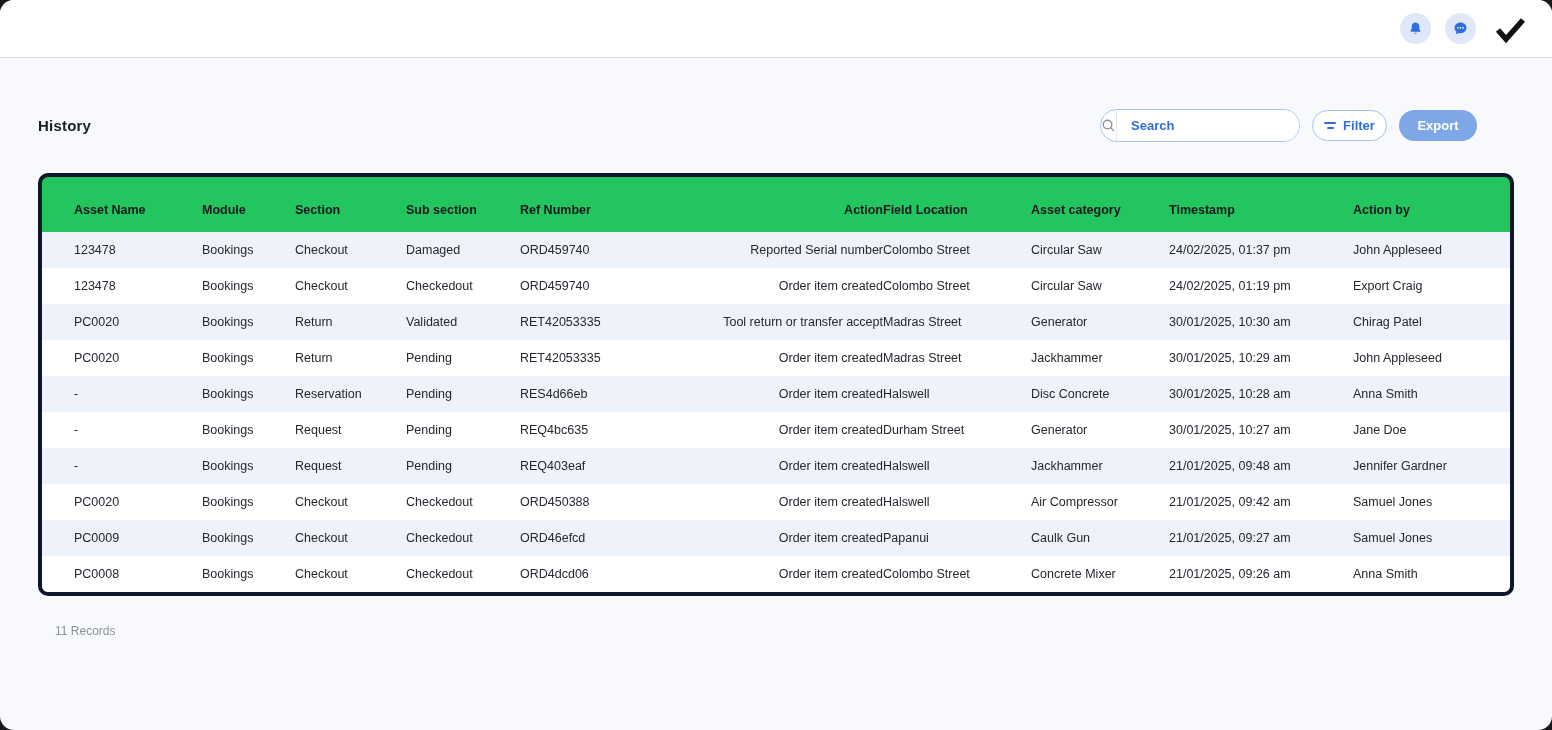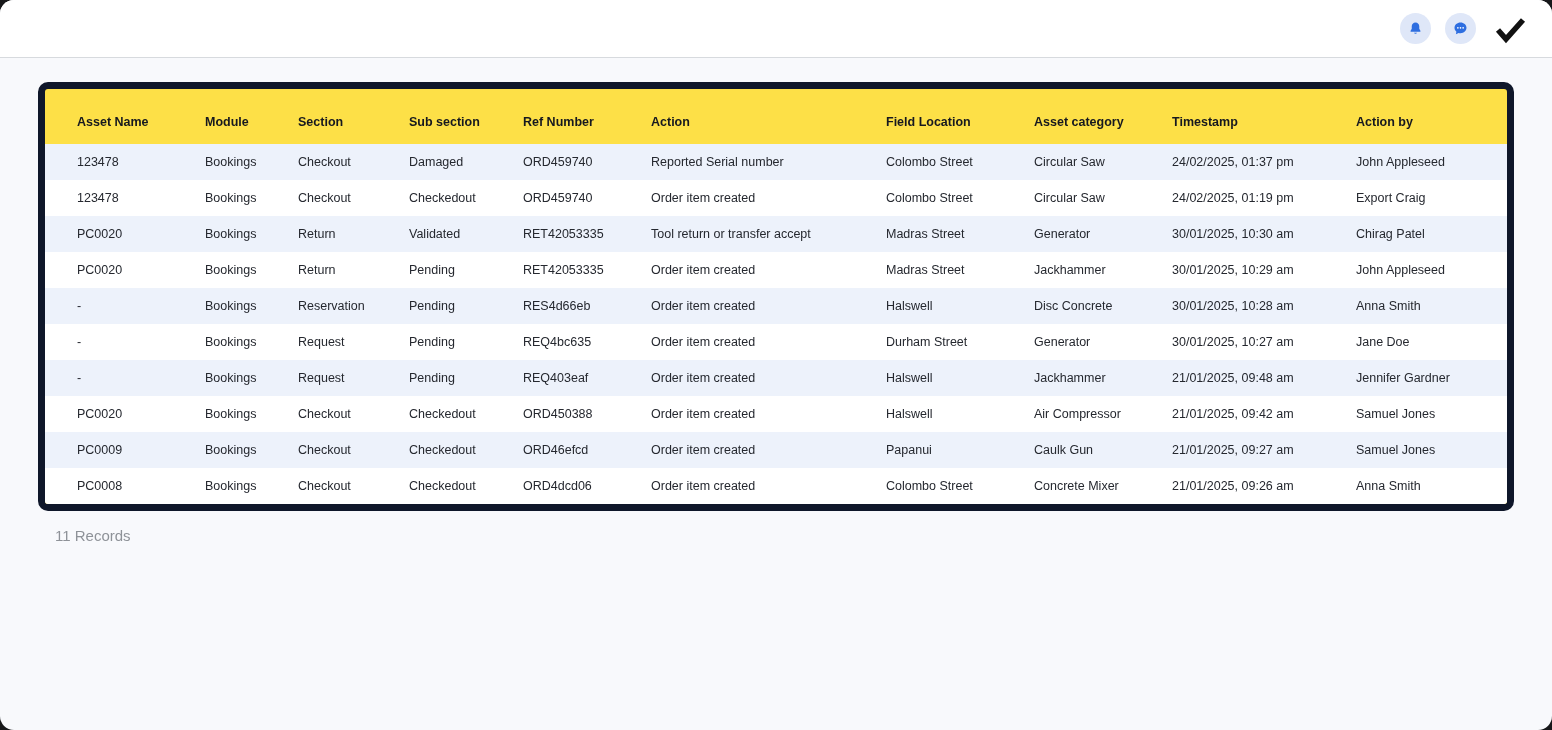--- a/index.html
+++ b/index.html
@@ -47,40 +47,40 @@
     cursor:pointer; font-family:"Liberation Sans","DejaVu Sans",sans-serif;
   }
   .btn-filter { width:75px; background:#ffffff; border:1px solid #a5c3ef; color:#2e6ee0; }
   .btn-export { width:78px; background:#7ea7e8; border:none; color:#ffffff; }
   .filter-glyph { display:flex; flex-direction:column; gap:3px; align-items:center; }
   .filter-glyph i { display:block; height:2px; background:#2e6ee0; border-radius:1px; }
   .filter-glyph i:nth-child(1){ width:12px; }
   .filter-glyph i:nth-child(2){ width:7px; }
   
   .card {
-    margin:24px 38px 0 38px; background:#fde047; border-radius:10px;
-    border:7px solid #0f172a; overflow:hidden;
+    margin:24px 38px 0 38px; background:#22c55e; border-radius:10px;
+    border:4px solid #0f172a; overflow:hidden;
   }
   table { width:100%; border-collapse:collapse; table-layout:fixed; }
   th,td { text-align:left; font-size:12.5px; white-space:nowrap; overflow:hidden; text-overflow:ellipsis; }
   thead th { height:55px; vertical-align:bottom; padding-bottom:15px; font-weight:bold; color:#16181f; }
   tbody td { height:36px; color:#25282f; font-weight:normal; }
   tbody tr:nth-child(odd) { background:#edf2fb; }
   tbody tr:nth-child(even) { background:#ffffff; }
   th:nth-child(1), td:nth-child(1){ width:160px; padding-left:32px; }
   th:nth-child(2), td:nth-child(2){ width:93px; }
   th:nth-child(3), td:nth-child(3){ width:111px; }
   th:nth-child(4), td:nth-child(4){ width:114px; }
   th:nth-child(5), td:nth-child(5){ width:128px; }
-  th:nth-child(6), td:nth-child(6){ width:235px; }
+  th:nth-child(6), td:nth-child(6){ width:235px;text-align:right; }
   th:nth-child(7), td:nth-child(7){ width:148px; }
   th:nth-child(8), td:nth-child(8){ width:138px; }
   th:nth-child(9), td:nth-child(9){ width:184px;margin-left:47px; }
   th:nth-child(10), td:nth-child(10){ width:auto; }
-  .records { margin:16px 0 0 55px; font-size:15px; color:#8e9298; }
+  .records { margin:28px 0 0 55px; font-size:12px; color:#8e9298; }
 </style>
 </head>
 <body>
 
 <div class="page">
 
   <div class="topbar">
     <button class="icon-circle">
       <span style="display:flex">
         <svg width="15" height="15" viewBox="0 0 16 16">
@@ -99,20 +99,44 @@
         </svg>
       </span>
     </button>
     <span class="logo-check">
       <svg width="38" height="38" viewBox="0 0 38 38">
         <path d="M7 20 L15 29 L32 10" fill="none" stroke="#111111" stroke-width="5.5"></path>
       </svg>
     </span>
   </div>
 
+  <div class="header-row">
+    <div class="page-title">History</div>
+    <div class="toolbar">
+      <div class="search-box">
+        <span class="search-icon-wrap">
+          <svg width="15" height="15" viewBox="0 0 16 16">
+            <circle cx="7" cy="7" r="4.6" fill="none" stroke="#8a8f96" stroke-width="1.4"></circle>
+            <line x1="10.5" y1="10.5" x2="14" y2="14" stroke="#8a8f96" stroke-width="1.4"></line>
+          </svg>
+        </span>
+        <input type="text" value="" placeholder="Search" style="">
+      </div>
+      <button class="btn btn-filter">
+        <span class="filter-glyph">
+            <i></i>
+            <i></i>
+          </span>
+        <span>Filter</span>
+      </button>
+      <button class="btn btn-export">
+        <span>Export</span>
+      </button>
+    </div>
+  </div>
 
   <div class="card">
     <table>
       <thead>
         <tr>
             <th>Asset Name</th>
             <th>Module</th>
             <th>Section</th>
             <th>Sub section</th>
             <th>Ref Number</th>

